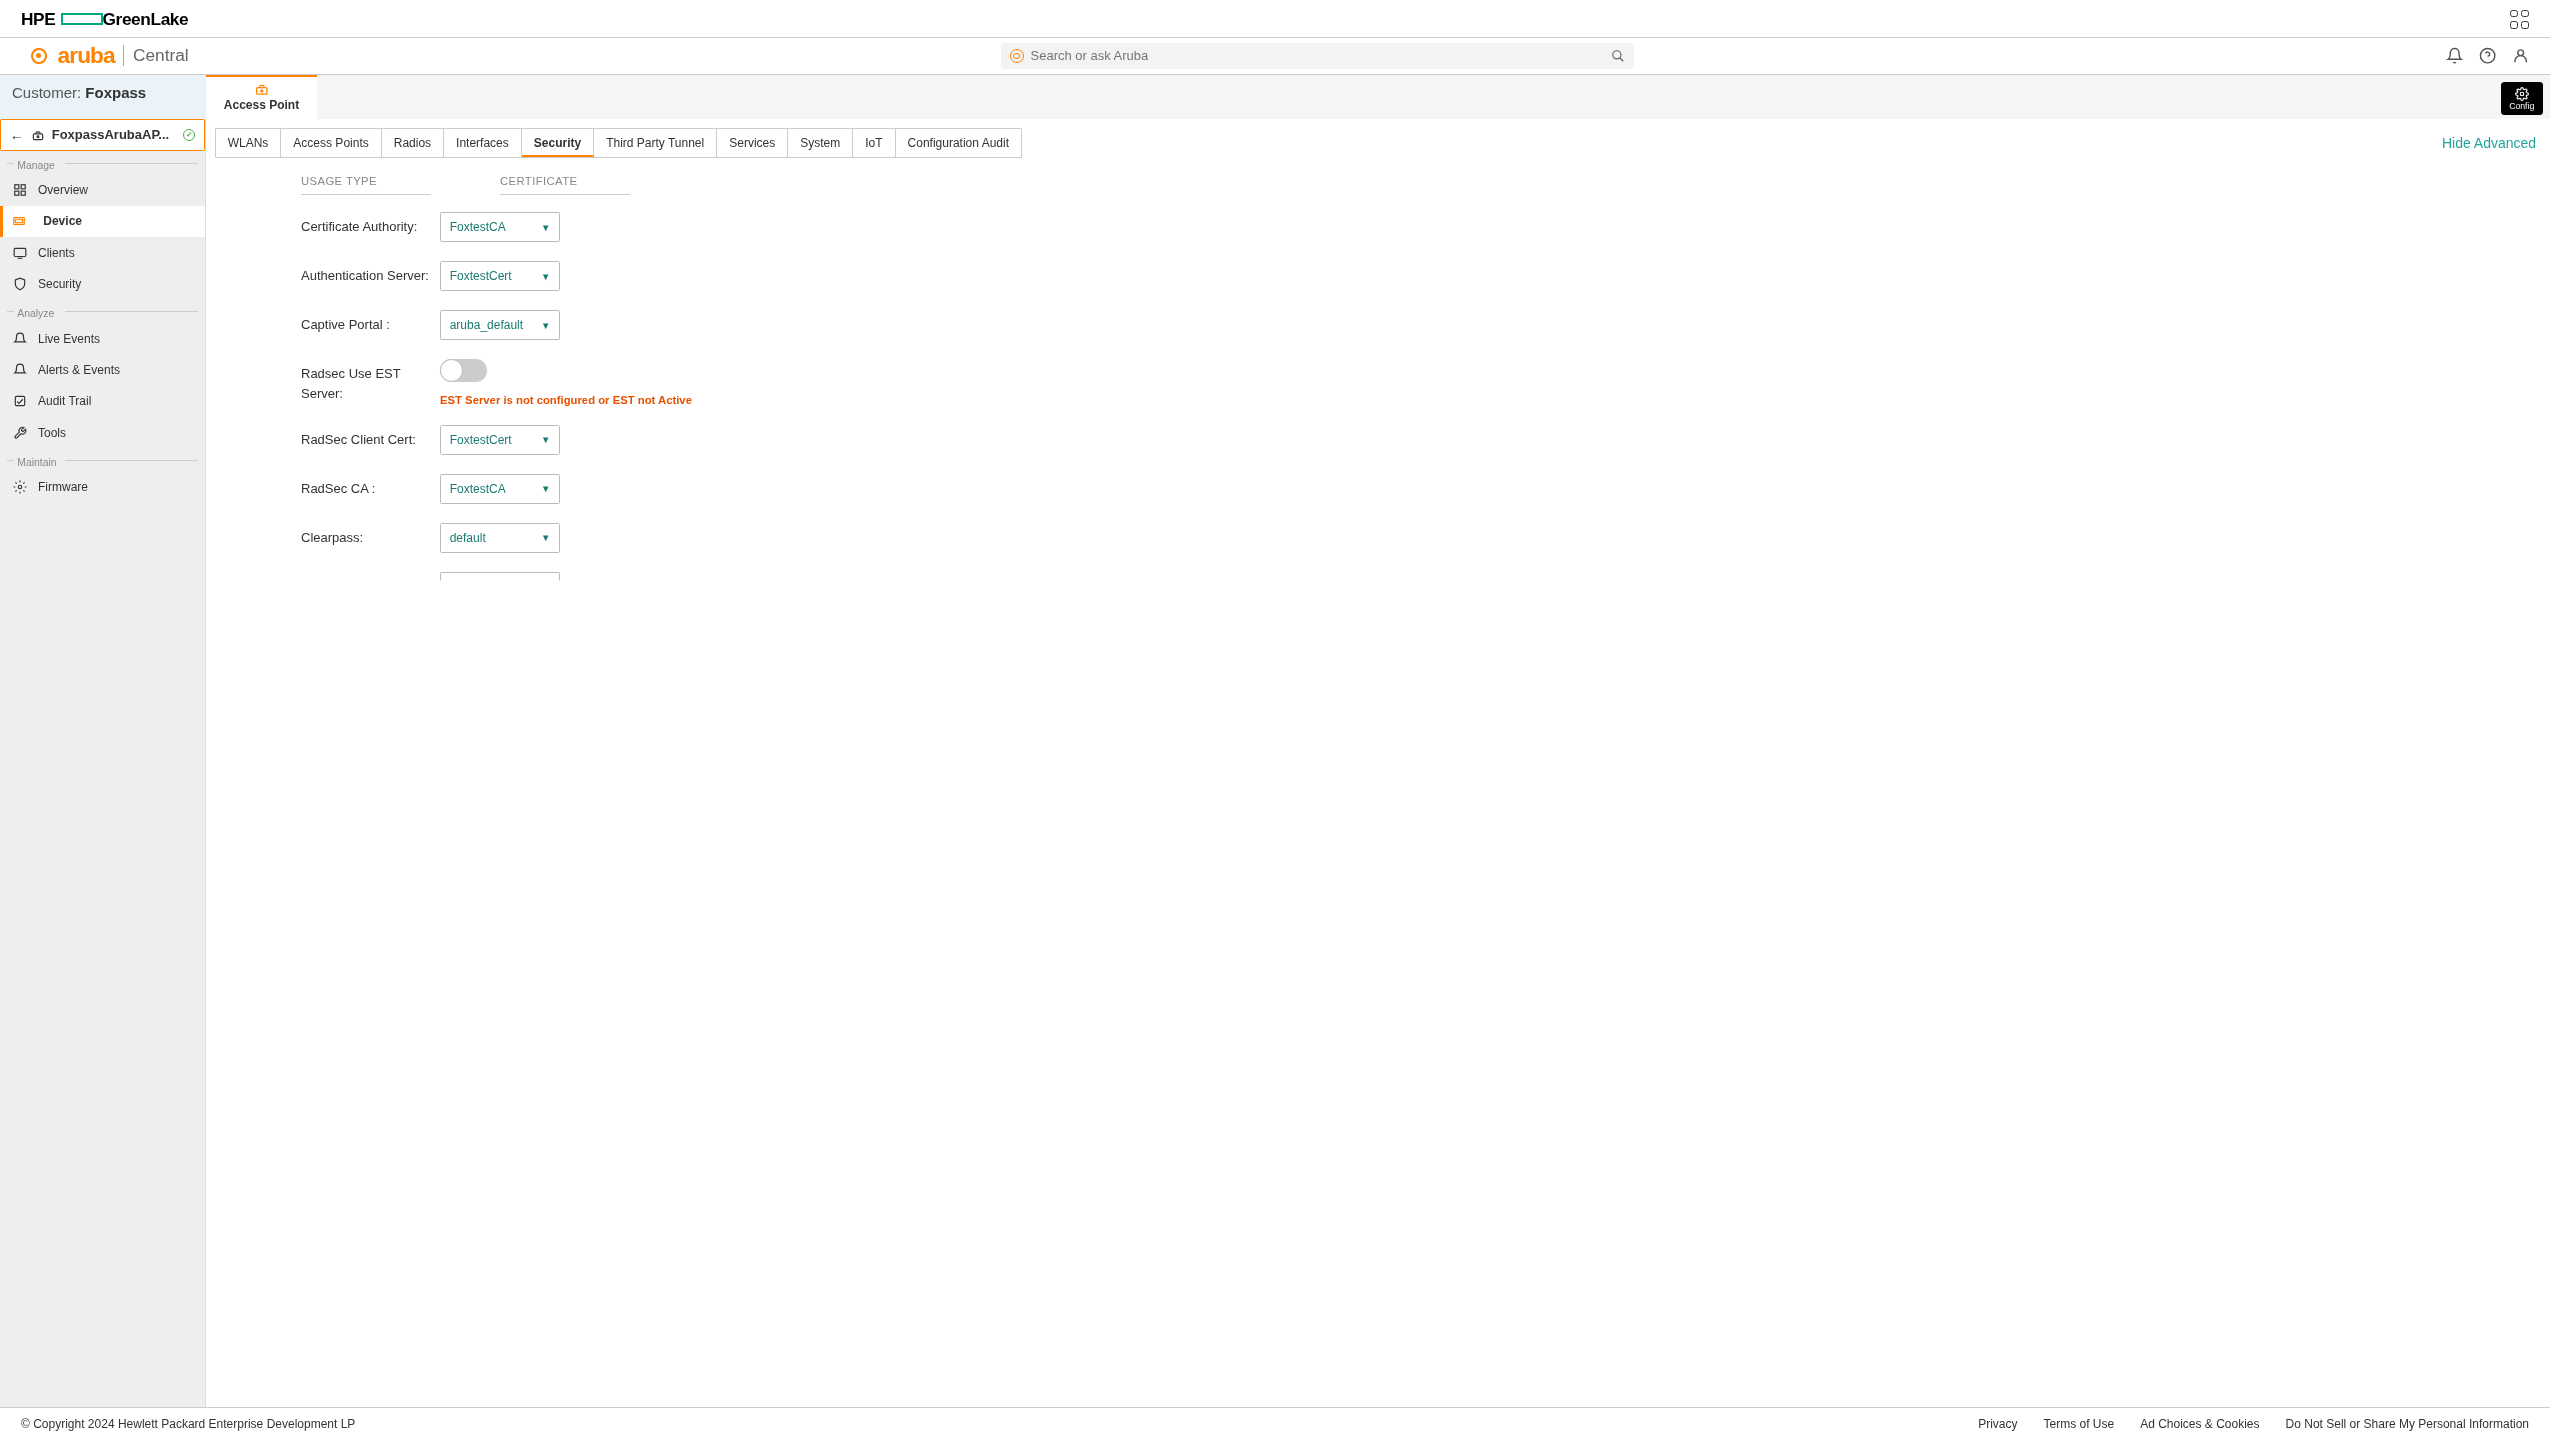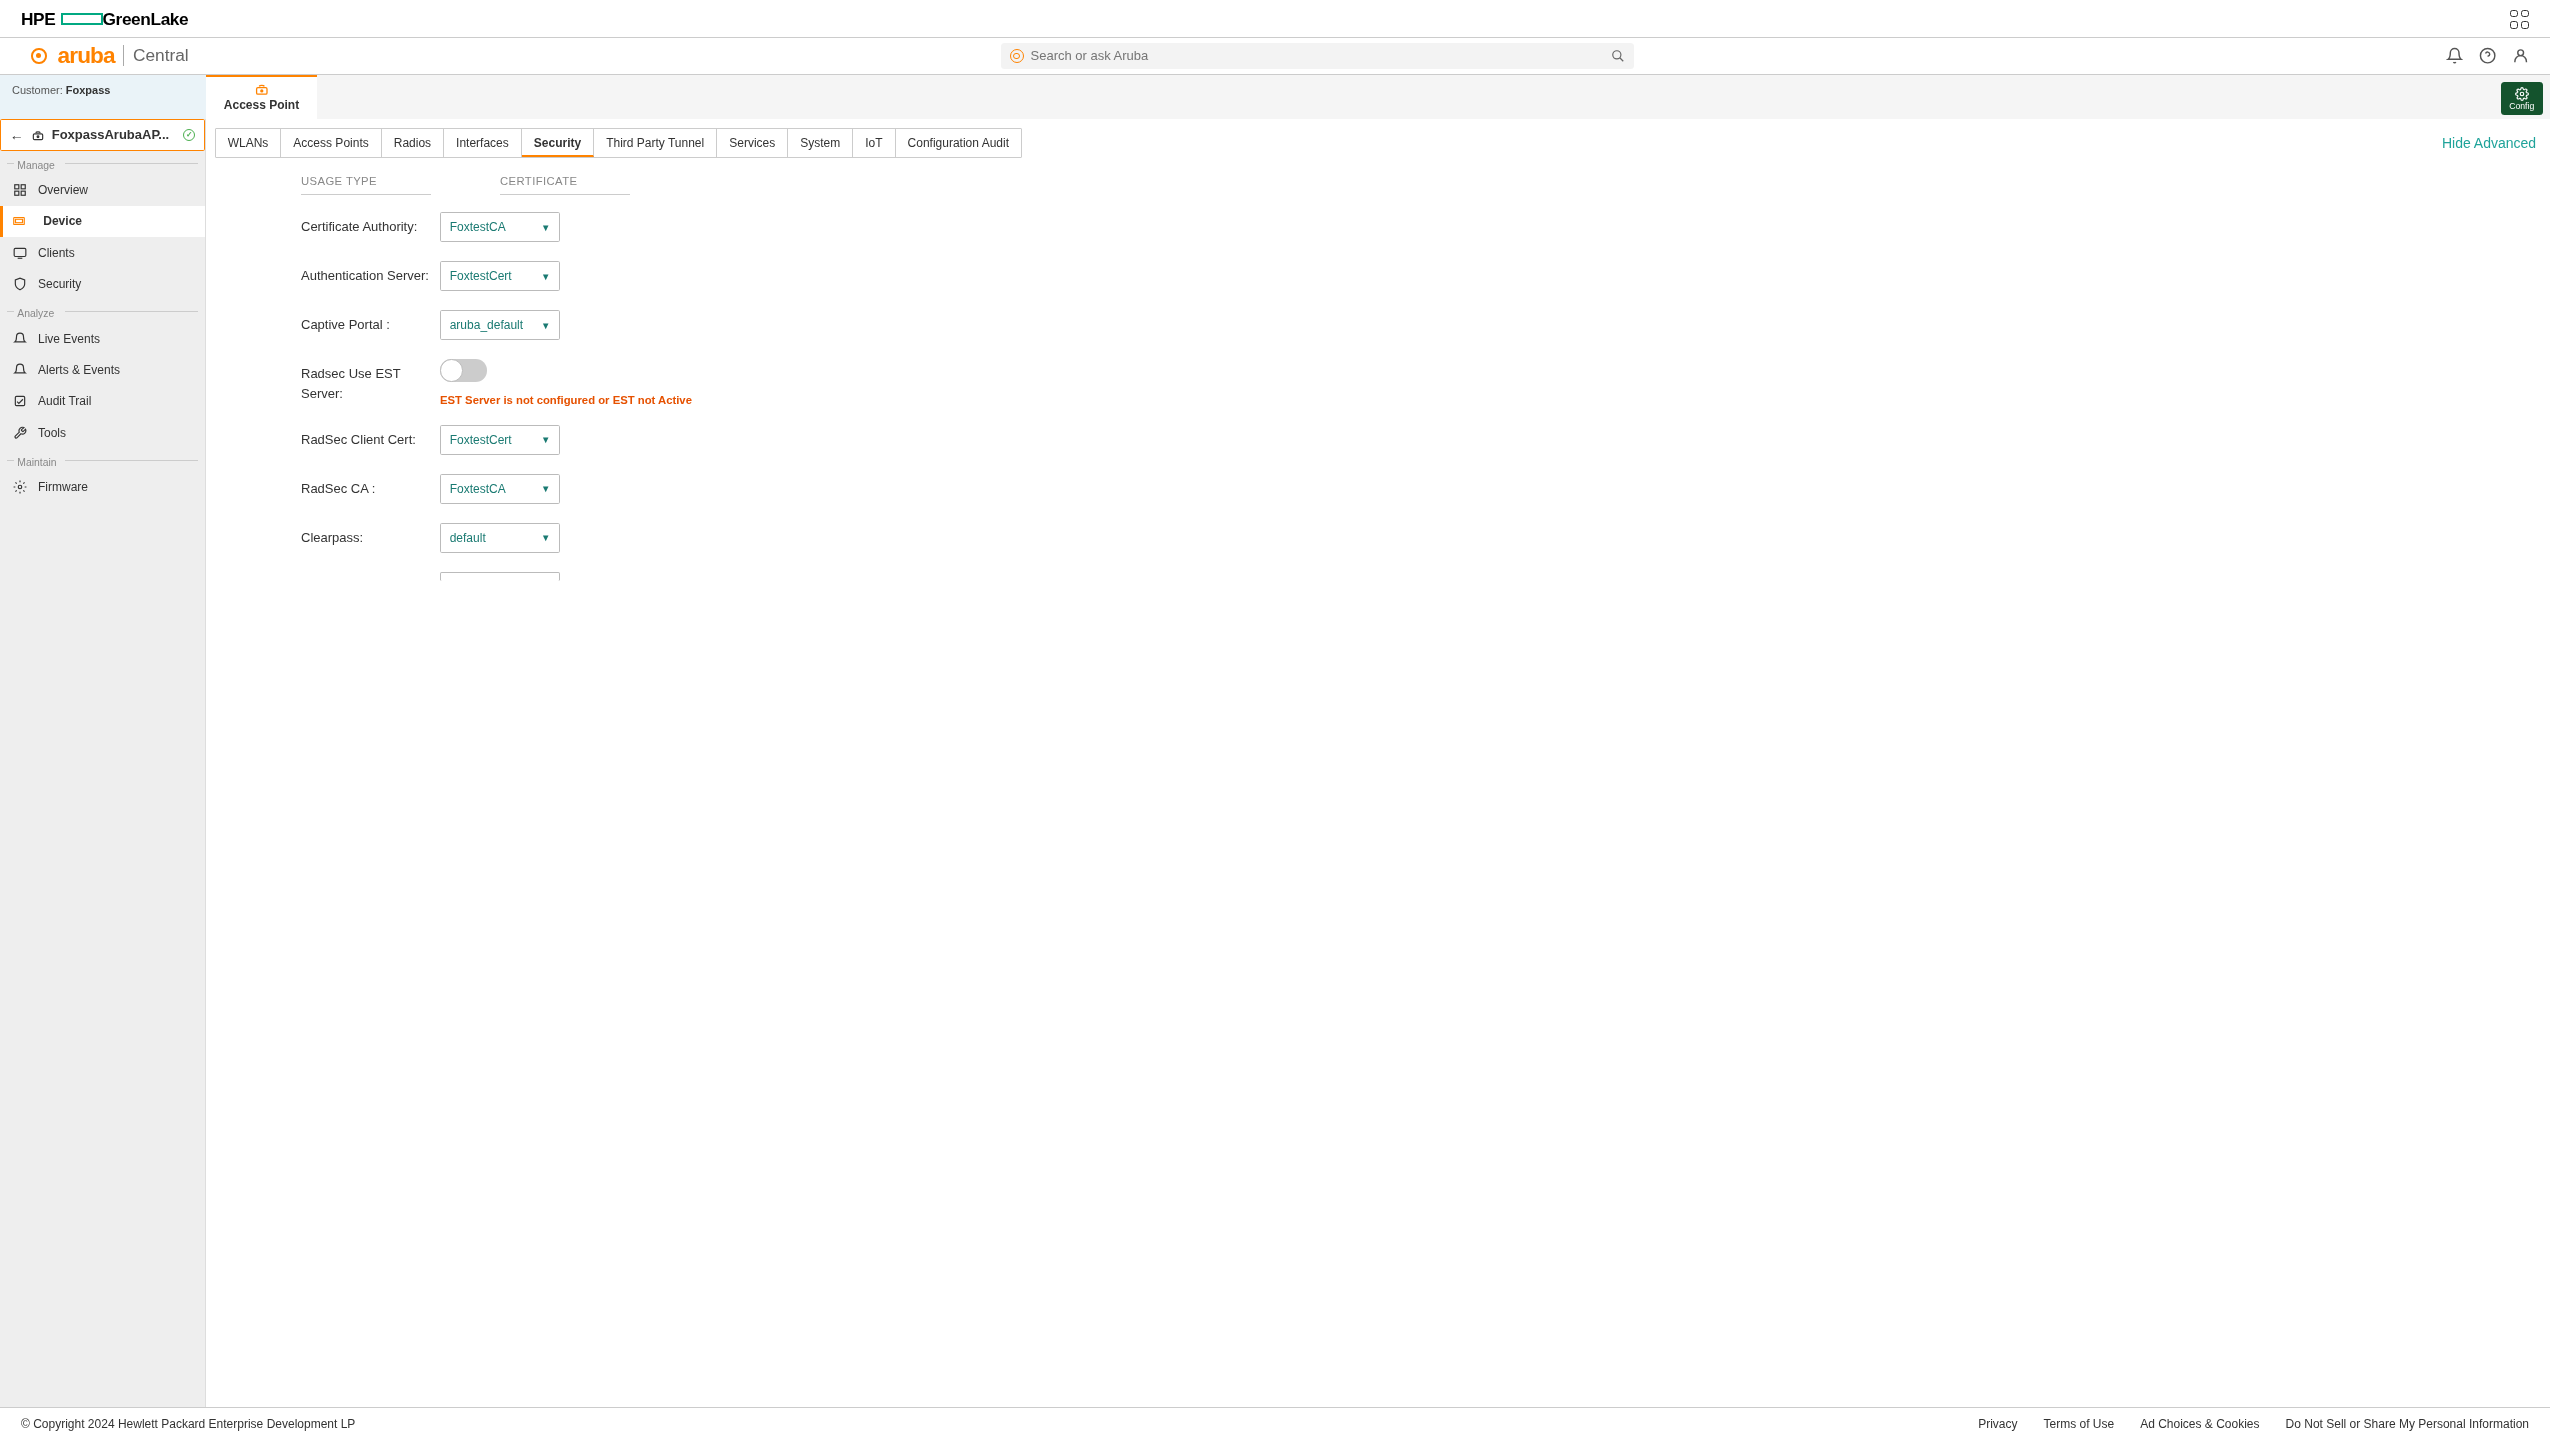--- a/index.html
+++ b/index.html
@@ -24,27 +24,27 @@
   .search-wrap { flex:1; display:flex; justify-content:center; }
   .search-box { width:633px; background:#f3f3f3; border-radius:3.5px; display:flex; align-items:center; padding:5.2px 8.7px; gap:7px; }
   .search-box input { flex:1; border:none; background:transparent; font-size:13px; outline:none; color:#a16207; }
   .search-icon-circle { width:14px; height:14px; border:1.7px solid #ff8300; border-radius:50%; display:inline-flex; align-items:center; justify-content:center; }
   .search-icon-circle::after { content:""; width:4.3px; height:4.3px; border:1.7px solid #ff8300; border-radius:50%; }
   .aruba-right { display:flex; align-items:center; gap:15.6px; margin-left:auto; color:#555; }
   .icon-btn { cursor:pointer; display:inline-flex; }
 
   
   .row3 { display:flex; background:#f5f5f5; position:relative; }
-  .customer-box { width:206px; padding:8.7px 12px; background:#eaf3f8; font-size:11px; }
+  .customer-box { width:206px; padding:8.7px 12px; background:#eaf3f8; font-size:15px; }
   .customer-box .label { color:#555; }
   .customer-box .val { color:#333; font-weight:700; }
   .ap-tab { background:#fff; border-top:2.6px solid #ff8300; width:111px; text-align:center; padding:5.2px 0 7px 0; }
   .ap-icon { color:#ff8300; font-size:14px; }
   .ap-tab .t { font-size:12px; font-weight:700; color:#333; margin-top:1.7px; }
-  .config-btn { position:absolute; right:7px; top:7px; background:#14532d; color:#fff; border-radius:3.5px; padding:5.2px 8.7px 3.5px 8.7px; text-align:center; cursor:pointer; }
+  .config-btn { position:absolute; right:7px; top:7px; background:#000000; color:#fff; border-radius:3.5px; padding:5.2px 8.7px 3.5px 8.7px; text-align:center; cursor:pointer; }
   .config-btn .g { font-size:12px; }
   .config-btn .txt { font-size:8.7px; }
 
   
   .main { display:flex; min-height: calc(100vh - 165px); }
   
   
   .sidebar { width:206px; background:#eee; border-right:0.9px solid #ddd; }
   .context-chip { margin:0; background:#fff; border:0.9px solid #ff8300; border-radius:1.7px; padding:7px 8.7px; display:flex; align-items:center; gap:7px; font-size:13px; font-weight:700; }
   .context-chip .back { cursor:pointer; color:#333; font-size:14px; }

